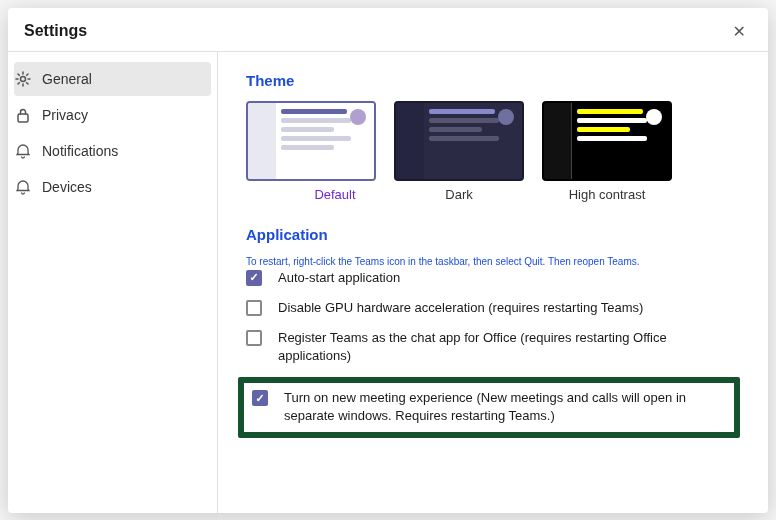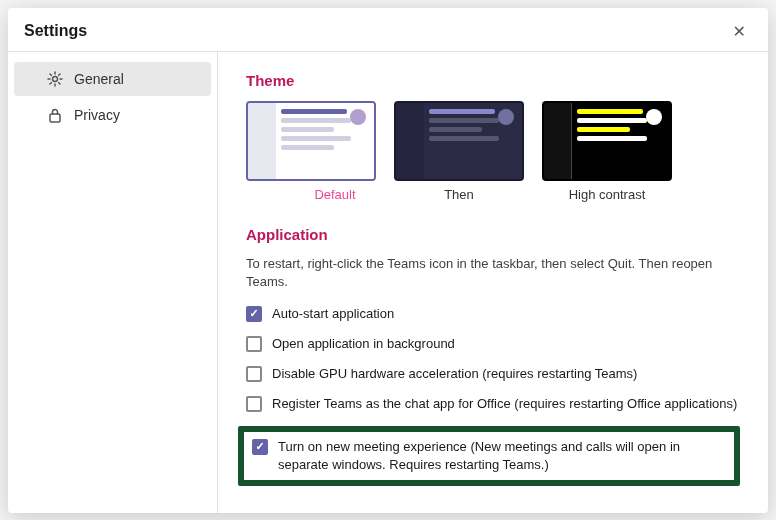--- a/index.html
+++ b/index.html
@@ -52,21 +52,21 @@
     }
     .sidebar {
       width: 210px;
       border-right: 1px solid #e0e0e0;
       padding: 8px 0;
       flex-shrink: 0;
     }
     .sidebar-item {
       display: flex;
       align-items: center;
-      padding: 8px 32px;
+      padding: 8px 0;
       cursor: pointer;
       color: #333;
       border-radius: 4px;
       margin: 2px 6px;
       gap: 10px;
     }
     .sidebar-item.active {
       background: #e8e8e8;
       font-weight: 500;
     }
@@ -81,21 +81,21 @@
       color: #555;
     }
     .main-content {
       flex: 1;
       padding: 20px 28px;
       overflow-y: auto;
     }
     .section-title {
       font-size: 15px;
       font-weight: 600;
-      color: #be185d;
+      color: #1d4ed8;
       margin-bottom: 12px;
     }
     .theme-options {
       display: flex;
       gap: 18px;
       margin-bottom: 24px;
     }
     .theme-option {
       display: flex;
       flex-direction: column;
@@ -202,30 +202,29 @@
     }
     .preview-hc .pv-highlight {
       height: 5px; background: #ffff00; border-radius: 2px; margin-bottom: 4px; width: 75%;
     }
     .preview-hc .pv-line2 {
       height: 5px; background: #ffff00; border-radius: 2px; margin-bottom: 4px;
     }
 
     
     .app-desc {
-      font-size: 13px;
-      color: #404040;
-      margin-bottom: 14px;
+      font-size: 10px;
+      color: #1d4ed8;
       line-height: 1.4;
     }
     .checkbox-item {
       display: flex;
       align-items: flex-start;
       margin-bottom: 12px;
-      gap: 10px;
+      gap: 16px;
     }
     .checkbox-item.highlighted {
       border: 6px solid #14532d;
       padding: 6px 8px;
       border-radius: 2px;
       margin-left: -8px;
     }
     .checkbox-item.highlighted .cb-label {
       margin-top: 0;
     }
@@ -280,51 +279,69 @@
         </div>
         <div class="sidebar-item">
           <span class="sidebar-icon">
             <svg width="16" height="16" viewBox="0 0 16 16" fill="none">
               <rect x="3" y="7" width="10" height="8" rx="1.5" stroke="#555" stroke-width="1.5"></rect>
               <path d="M5.5 7V5a2.5 2.5 0 015 0v2" stroke="#555" stroke-width="1.5" stroke-linecap="round"></path>
             </svg>
           </span>
           <span>Privacy</span>
         </div>
+        <div class="sidebar-item">
+          <span class="sidebar-icon">
+            <svg width="16" height="16" viewBox="0 0 16 16" fill="none">
+              <path d="M8 2a5 5 0 00-5 5v3l-1 1.5h12L13 10V7a5 5 0 00-5-5z" stroke="#555" stroke-width="1.3"></path>
+              <path d="M6.5 13.5a1.5 1.5 0 003 0" stroke="#555" stroke-width="1.3"></path>
+            </svg>
+          </span>
+          <span>Notifications</span>
+        </div>
+        <div class="sidebar-item">
+          <span class="sidebar-icon">
+            <svg width="16" height="16" viewBox="0 0 16 16" fill="none">
+              <path d="M8 2a5 5 0 00-5 5v3l-1 1.5h12L13 10V7a5 5 0 00-5-5z" stroke="#555" stroke-width="1.3"></path>
+              <path d="M6.5 13.5a1.5 1.5 0 003 0" stroke="#555" stroke-width="1.3"></path>
+            </svg>
+          </span>
+          <span>Devices</span>
+        </div>
       </div>
     <div class="main-content">
       <div class="section-title">Theme</div>
       <div class="theme-options">
 
       <div class="theme-option">
             <div class="theme-preview selected preview-default">
       <div class="pv-sidebar"></div>
       <div class="pv-content">
         <div class="pv-avatar"></div>
         <div class="pv-highlight"></div>
         <div class="pv-line med"></div>
         <div class="pv-line short"></div>
         <div class="pv-line med"></div>
         <div class="pv-line short"></div>
       </div>
             </div>
-            <span class="theme-label" style="color: #ec4899; margin-left: 48px;">Default</span>
+            <span class="theme-label" style="color: #6d28d9; margin-left: 48px;">Default</span>
           </div>
           <div class="theme-option">
             <div class="theme-preview preview-dark">
       <div class="pv-sidebar"></div>
       <div class="pv-content">
         <div class="pv-avatar"></div>
         <div class="pv-highlight"></div>
         <div class="pv-line med"></div>
         <div class="pv-line short"></div>
         <div class="pv-line med"></div>
       </div>
             </div>
-            <span class="theme-label">Then</span>
+            <span class="theme-label">Dark</span>
           </div>
           <div class="theme-option">
             <div class="theme-preview preview-hc">
       <div class="pv-sidebar"></div>
       <div class="pv-content">
         <div class="pv-avatar"></div>
         <div class="pv-highlight"></div>
         <div class="pv-line med"></div>
         <div class="pv-line2 short" style="width:60%"></div>
         <div class="pv-line med"></div>
@@ -336,24 +353,20 @@
       <div class="section-title">Application</div>
       <div class="app-desc">To restart, right-click the Teams icon in the taskbar, then select Quit. Then reopen Teams.</div>
       <div class="checkbox-list">
 
       <div class="checkbox-item">
             <div class="cb-box checked"></div>
             <span class="cb-label">Auto-start application</span>
           </div>
           <div class="checkbox-item">
             <div class="cb-box"></div>
-            <span class="cb-label">Open application in background</span>
-          </div>
-          <div class="checkbox-item">
-            <div class="cb-box"></div>
             <span class="cb-label">Disable GPU hardware acceleration (requires restarting Teams)</span>
           </div>
           <div class="checkbox-item">
             <div class="cb-box"></div>
             <span class="cb-label">Register Teams as the chat app for Office (requires restarting Office applications)</span>
           </div>
           <div class="checkbox-item highlighted">
             <div class="cb-box checked"></div>
             <span class="cb-label">Turn on new meeting experience (New meetings and calls will open in separate windows. Requires restarting Teams.)</span>
           </div>

